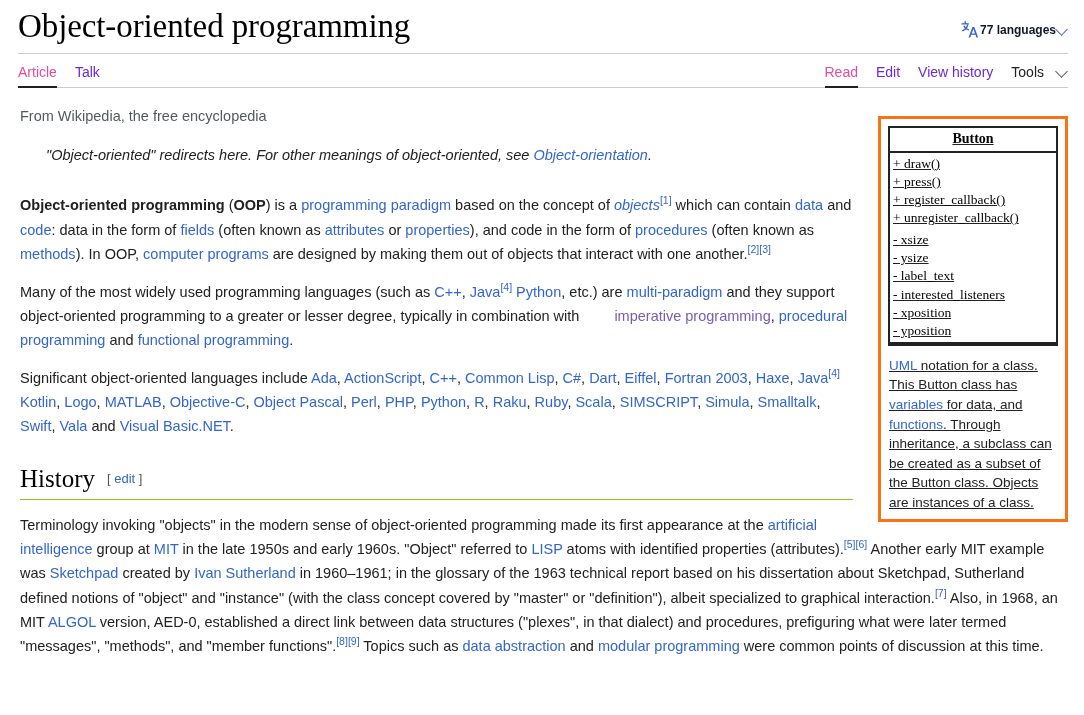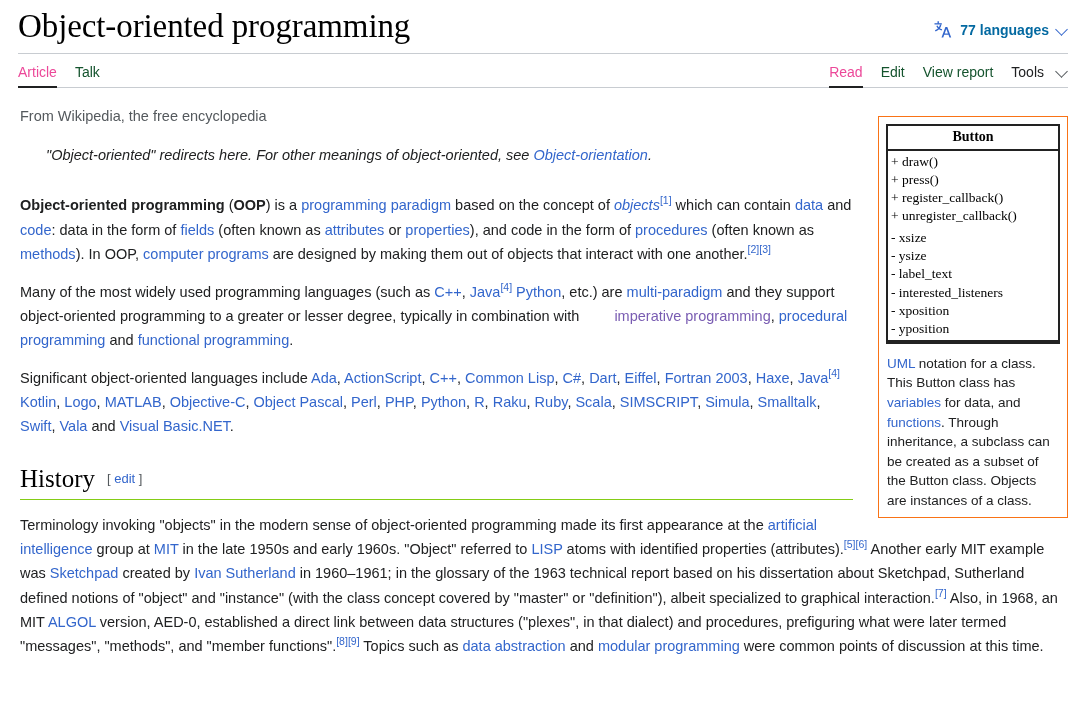--- a/index.html
+++ b/index.html
@@ -40,24 +40,23 @@
     font-size: 33px;
     font-weight: 400;
     line-height: 1.25;
     margin: 0;
     color: #000;
     letter-spacing: -0.1px;
   }
   .lang-btn {
     display: flex;
     align-items: center;
-    gap: 7px;
-    font-size: 14px;
+    font-size: 12px;
     font-weight: bold;
-    color: #0369a1;
+    color: #0f172a;
     padding-bottom: 7px;
     cursor: pointer;
     white-space: nowrap;
   }
   .lang-glyph {
     display: inline-block;
     width: 20px; height: 20px;
     position: relative;
     font-size: 0;
   }
@@ -91,21 +90,21 @@
     padding: 0;
   }
   .tabs-left, .tabs-right {
     display: flex;
     align-items: flex-end;
     gap: 0;
     height: 100%;
   }
   .tab {
     font-size: 14px;
-    color: #14532d;
+    color: #6d28d9;
     padding: 0 9px 8px 9px;
     line-height: 1;
     align-self: flex-end;
     cursor: pointer;
     white-space: nowrap;
     position: relative;
   }
   .tab:first-child { padding-left: 0; }
   .tab.selected {
     color: #ec4899;
@@ -184,23 +183,24 @@
     font-weight: 400;
   }
   .editsection .lnk { font-size: 13px; }
 
   
   .infobox {
     position: absolute;
     right: 16px;
     top: 8px;
     width: 190px;
-    border: 1px solid #f97316;
+    border: 3px solid #f97316;
     background: #fff;
     padding: 4px;
+    text-decoration: underline;
   }
   .uml-wrap {
     padding: 3px;
     background: #fff;
   }
   .uml {
     border: 2px solid #222;
     background: #fff;
     font-family: "Liberation Serif", serif;
     font-size: 13.5px;
@@ -262,21 +262,21 @@
   </div>
 
   <div class="tabs-row">
     <div class="tabs-left">
       <span class="tab selected">Article</span>
       <span class="tab">Talk</span>
     </div>
     <div class="tabs-right">
       <span class="tab selected">Read</span>
       <span class="tab">Edit</span>
-      <span class="tab">View report</span>
+      <span class="tab">View history</span>
       <span class="tab tools-tab">
         <span>Tools</span>
         <span class="chev dark"></span>
       </span>
     </div>
   </div>
 </div>
 
 <div class="content">
 

